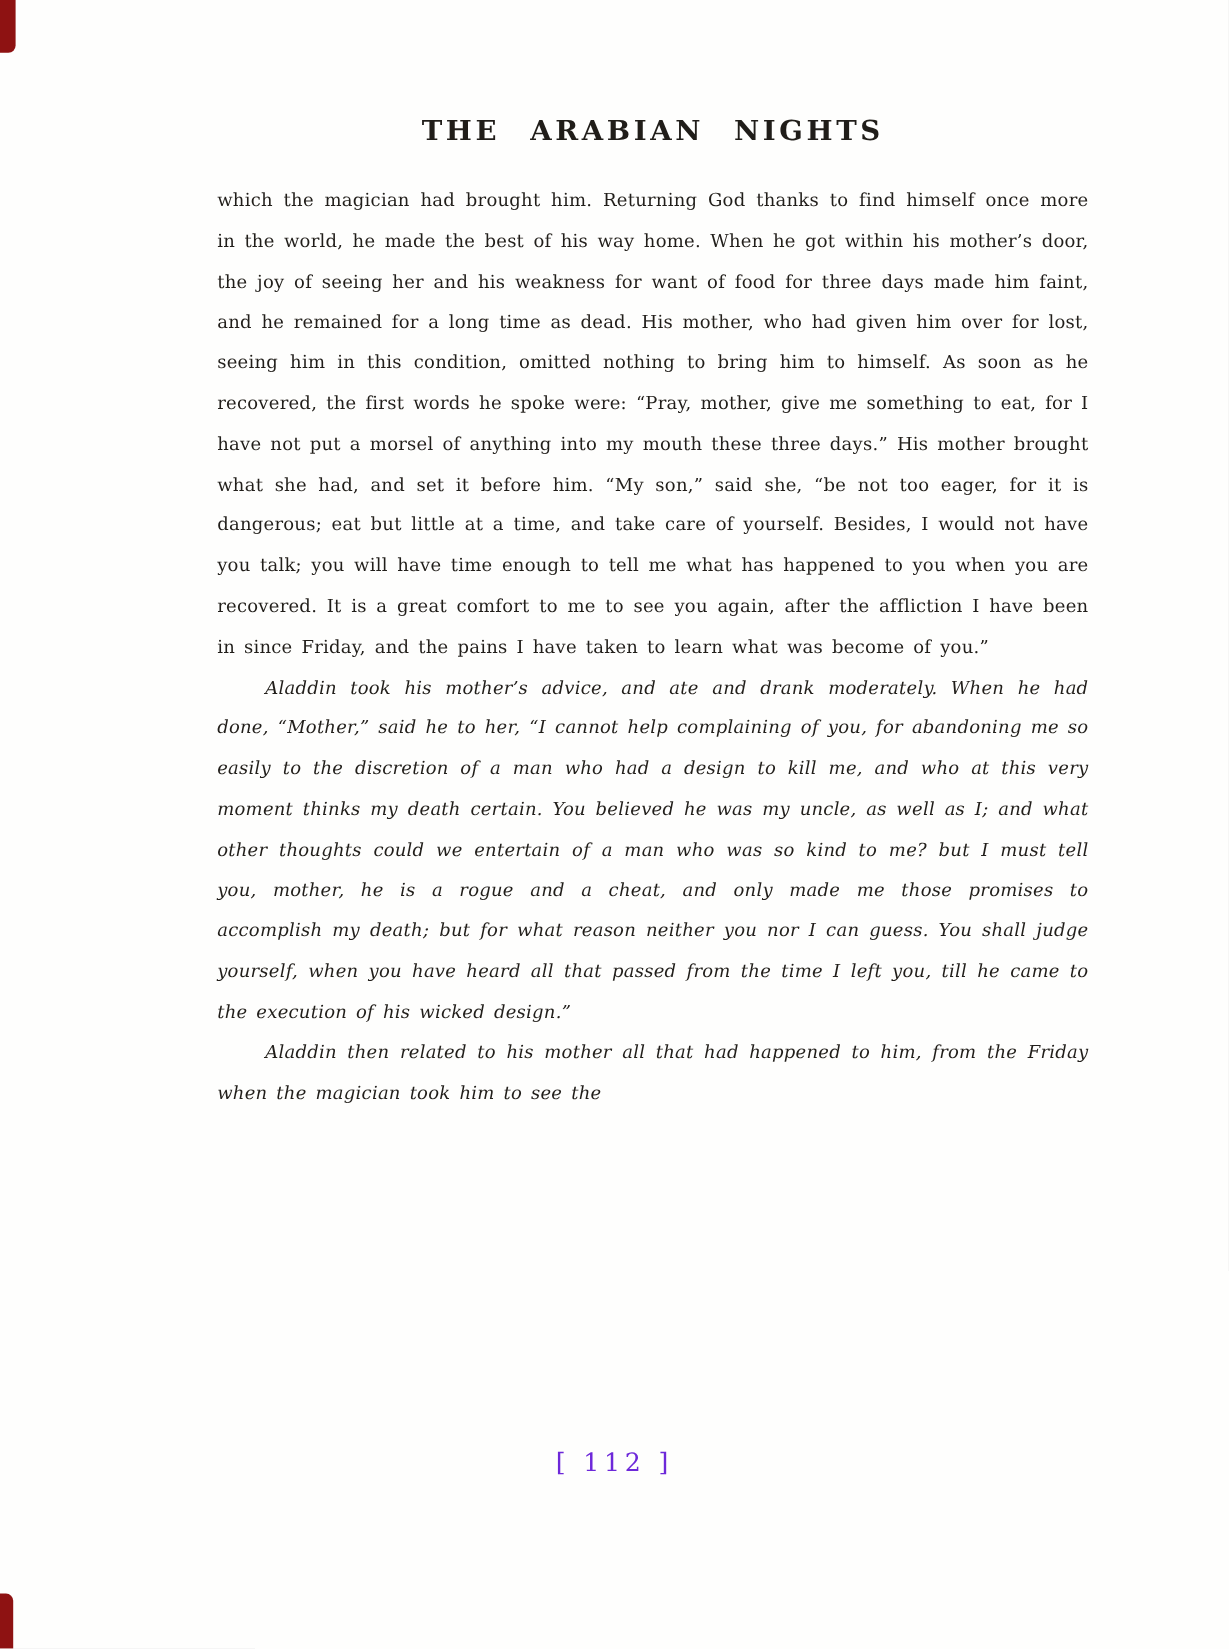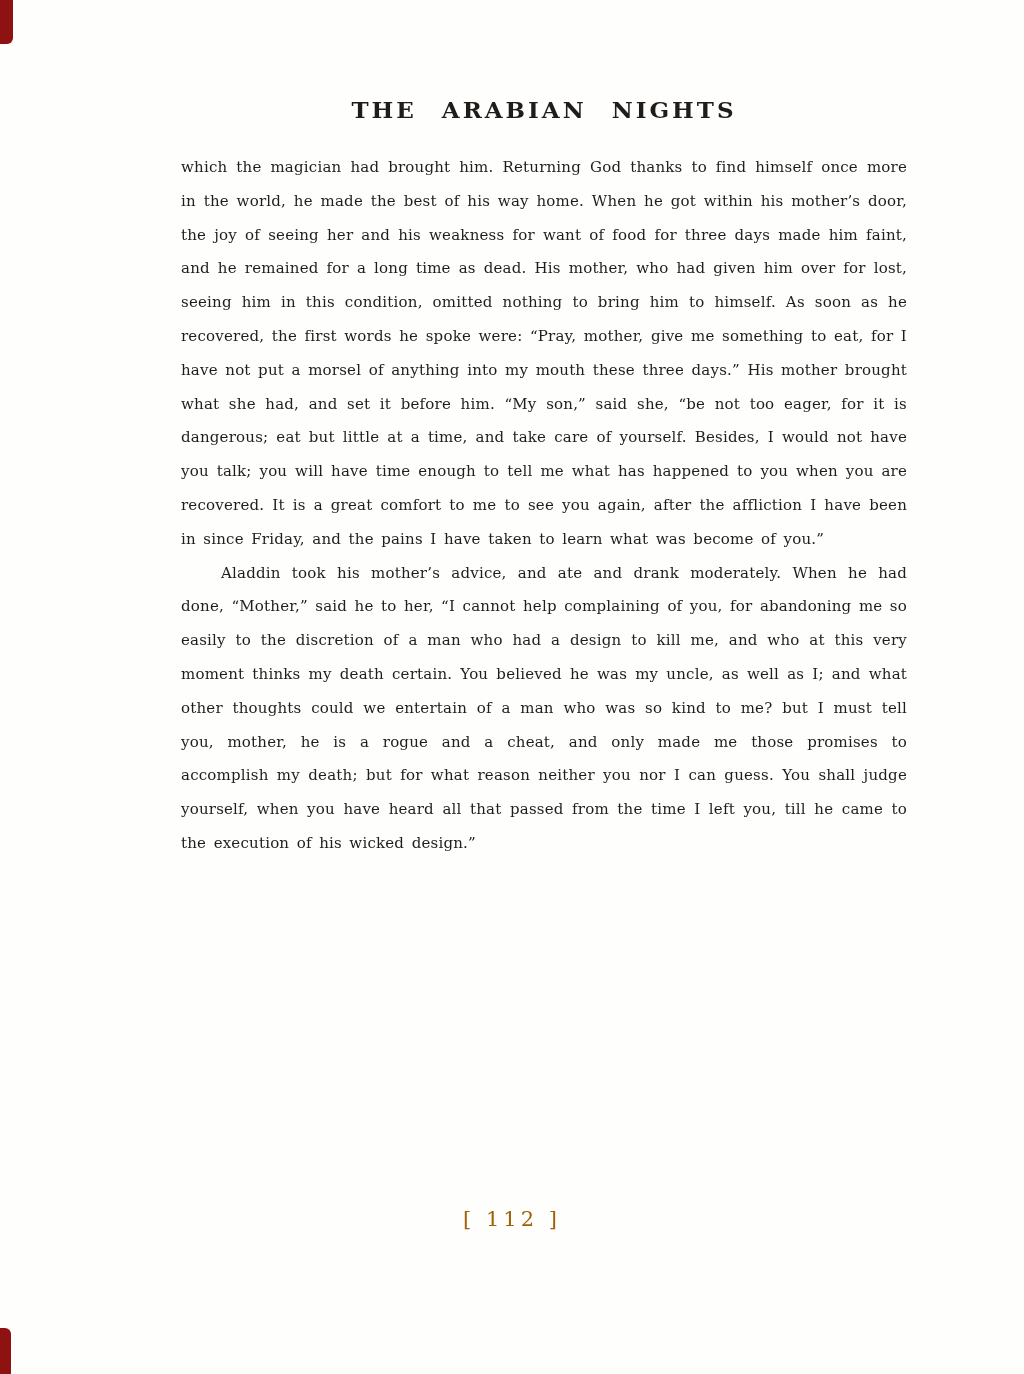--- a/index.html
+++ b/index.html
@@ -52,45 +52,47 @@
   .body-text p.para {
     margin: 0;
     font-size: 15px;
     line-height: 33.8px;
     text-align: justify;
     word-spacing: 2.5px;
     letter-spacing: 0.2px;
   }
   .body-text p.para.indent {
     text-indent: 40px;
+    font-style: italic;
   }
   .page-number {
     position: absolute;
     left: 0;
     top: 1207px;
     width: 100%;
     text-align: center;
     font-size: 21px;
     letter-spacing: 4px;
-    color: #a16207;
+    color: #6d28d9;
   }
 </style>
 </head>
 <body>
 
 <div class="page">
 
   <div class="scan-artifact top"></div>
   <div class="scan-artifact bottom"></div>
 
   <div class="text-column">
     <h1 class="running-head">THE ARABIAN NIGHTS</h1>
 
     <div class="body-text">
 
     <p class="para">which the magician had brought him.  Returning God thanks to find himself once more in the world, he made the best of his way home.  When he got within his mother’s door, the joy of seeing her and his weakness for want of food for three days made him faint, and he remained for a long time as dead.  His mother, who had given him over for lost, seeing him in this condition, omitted nothing to bring him to himself.  As soon as he recovered, the first words he spoke were: “Pray, mother, give me something to eat, for I have not put a morsel of anything into my mouth these three days.”  His mother brought what she had, and set it before him.  “My son,” said she, “be not too eager, for it is dangerous; eat but little at a time, and take care of yourself. Besides, I would not have you talk; you will have time enough to tell me what has happened to you when you are recovered. It is a great comfort to me to see you again, after the affliction I have been in since Friday, and the pains I have taken to learn what was become of you.”</p>
         <p class="para indent">Aladdin took his mother’s advice, and ate and drank moderately.  When he had done, “Mother,” said he to her, “I cannot help complaining of you, for abandoning me so easily to the discretion of a man who had a design to kill me, and who at this very moment thinks my death certain.  You believed he was my uncle, as well as I; and what other thoughts could we entertain of a man who was so kind to me? but I must tell you, mother, he is a rogue and a cheat, and only made me those promises to accomplish my death; but for what reason neither you nor I can guess.  You shall judge yourself, when you have heard all that passed from the time I left you, till he came to the execution of his wicked design.”</p>
+        <p class="para indent">Aladdin then related to his mother all that had happened to him, from the Friday when the magician took him to see the</p>
       </div>
   </div>
 
   <div class="page-number">[ 112 ]</div>
 
 </div>
 
 </body></html>

